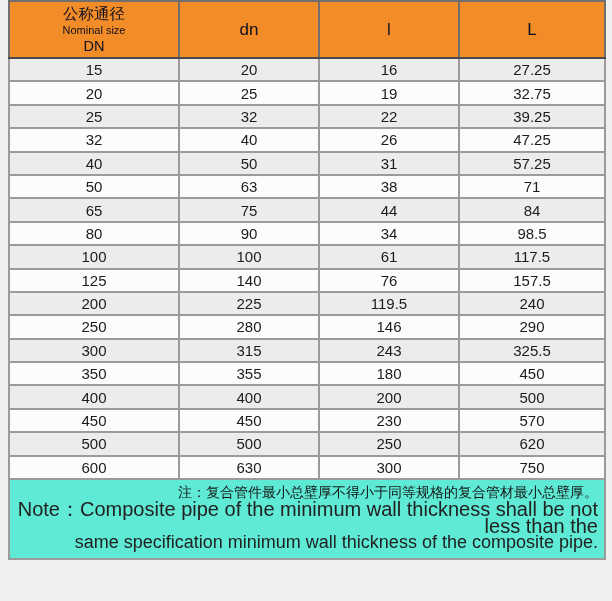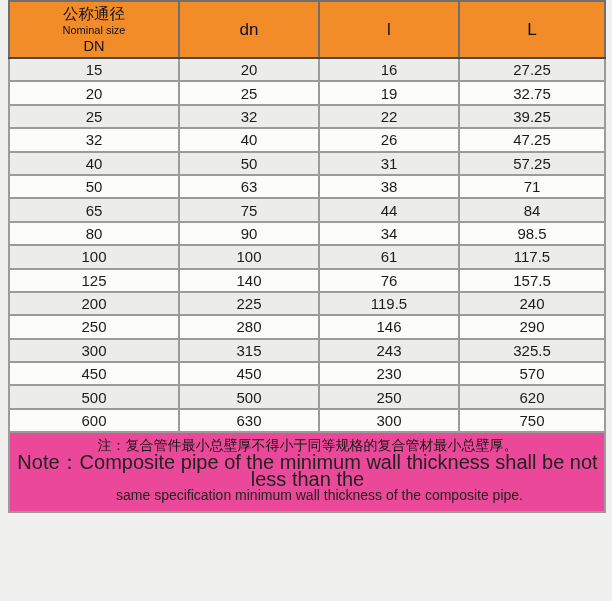--- a/index.html
+++ b/index.html
@@ -56,37 +56,37 @@
     height: 21.4px;
     font-size: 15px;
     line-height: 21px;
     padding: 0;
     color: #1b1b1b;
     border-color: #9B9B9B;
   }
   .spec-table tbody tr:nth-child(odd)  { background: #ECECEA; }
   .spec-table tbody tr:nth-child(even) { background: #FCFCFB; }
   .spec-table tfoot td {
-    background: #ec4899;
-    text-align: center;
+    background: #5eead4;
+    text-align: right;
     padding: 4px 6px 7px 7px;
     border-color: #9B9B9B;
   }
   .note-zh {
     font-size: 14px;
     line-height: 17px;
     color: #161616;
   }
   .note-en1 {
     font-size: 20px;
     line-height: 16.5px;
     color: #222;
   }
   .note-en2 {
-    font-size: 14px;
+    font-size: 18px;
     line-height: 16.5px;
     color: #222;
     margin-left: 24px;
   }
 </style>
 </head>
 <body>
 
 <div class="page">
 
@@ -183,20 +183,32 @@
           <td>146</td>
           <td>290</td>
         </tr>
         <tr>
           <td>300</td>
           <td>315</td>
           <td>243</td>
           <td>325.5</td>
         </tr>
         <tr>
+          <td>350</td>
+          <td>355</td>
+          <td>180</td>
+          <td>450</td>
+        </tr>
+        <tr>
+          <td>400</td>
+          <td>400</td>
+          <td>200</td>
+          <td>500</td>
+        </tr>
+        <tr>
           <td>450</td>
           <td>450</td>
           <td>230</td>
           <td>570</td>
         </tr>
         <tr>
           <td>500</td>
           <td>500</td>
           <td>250</td>
           <td>620</td>

